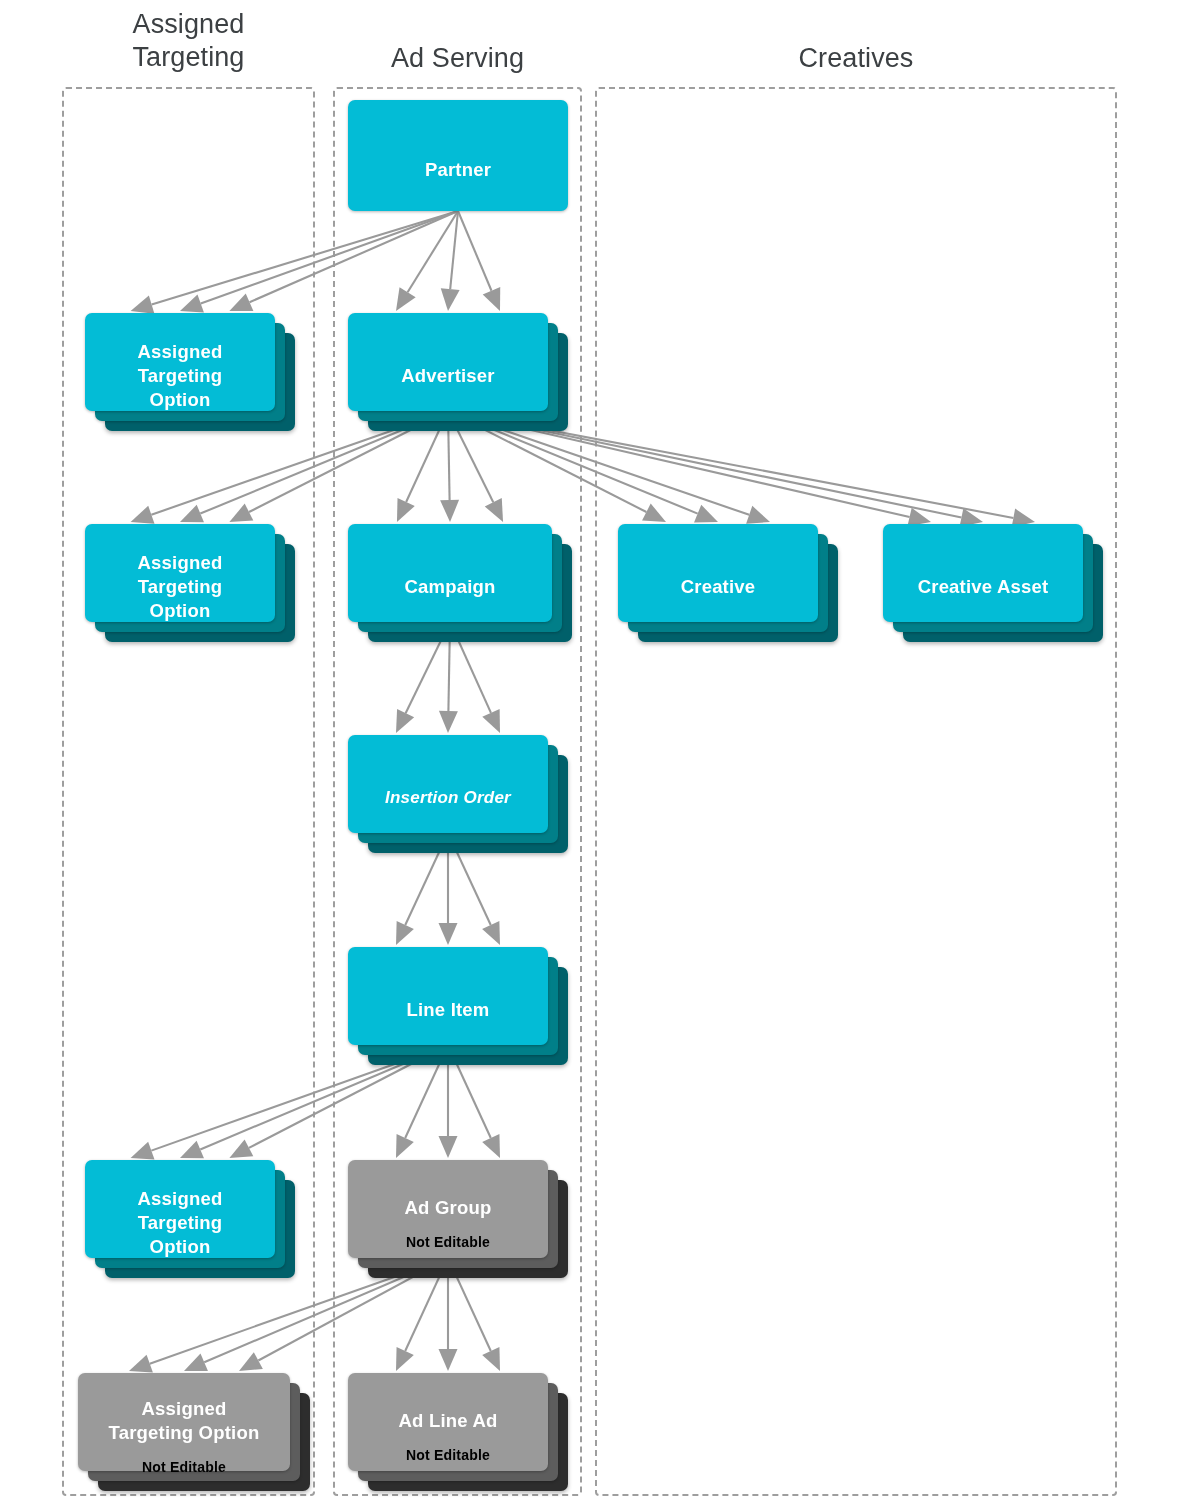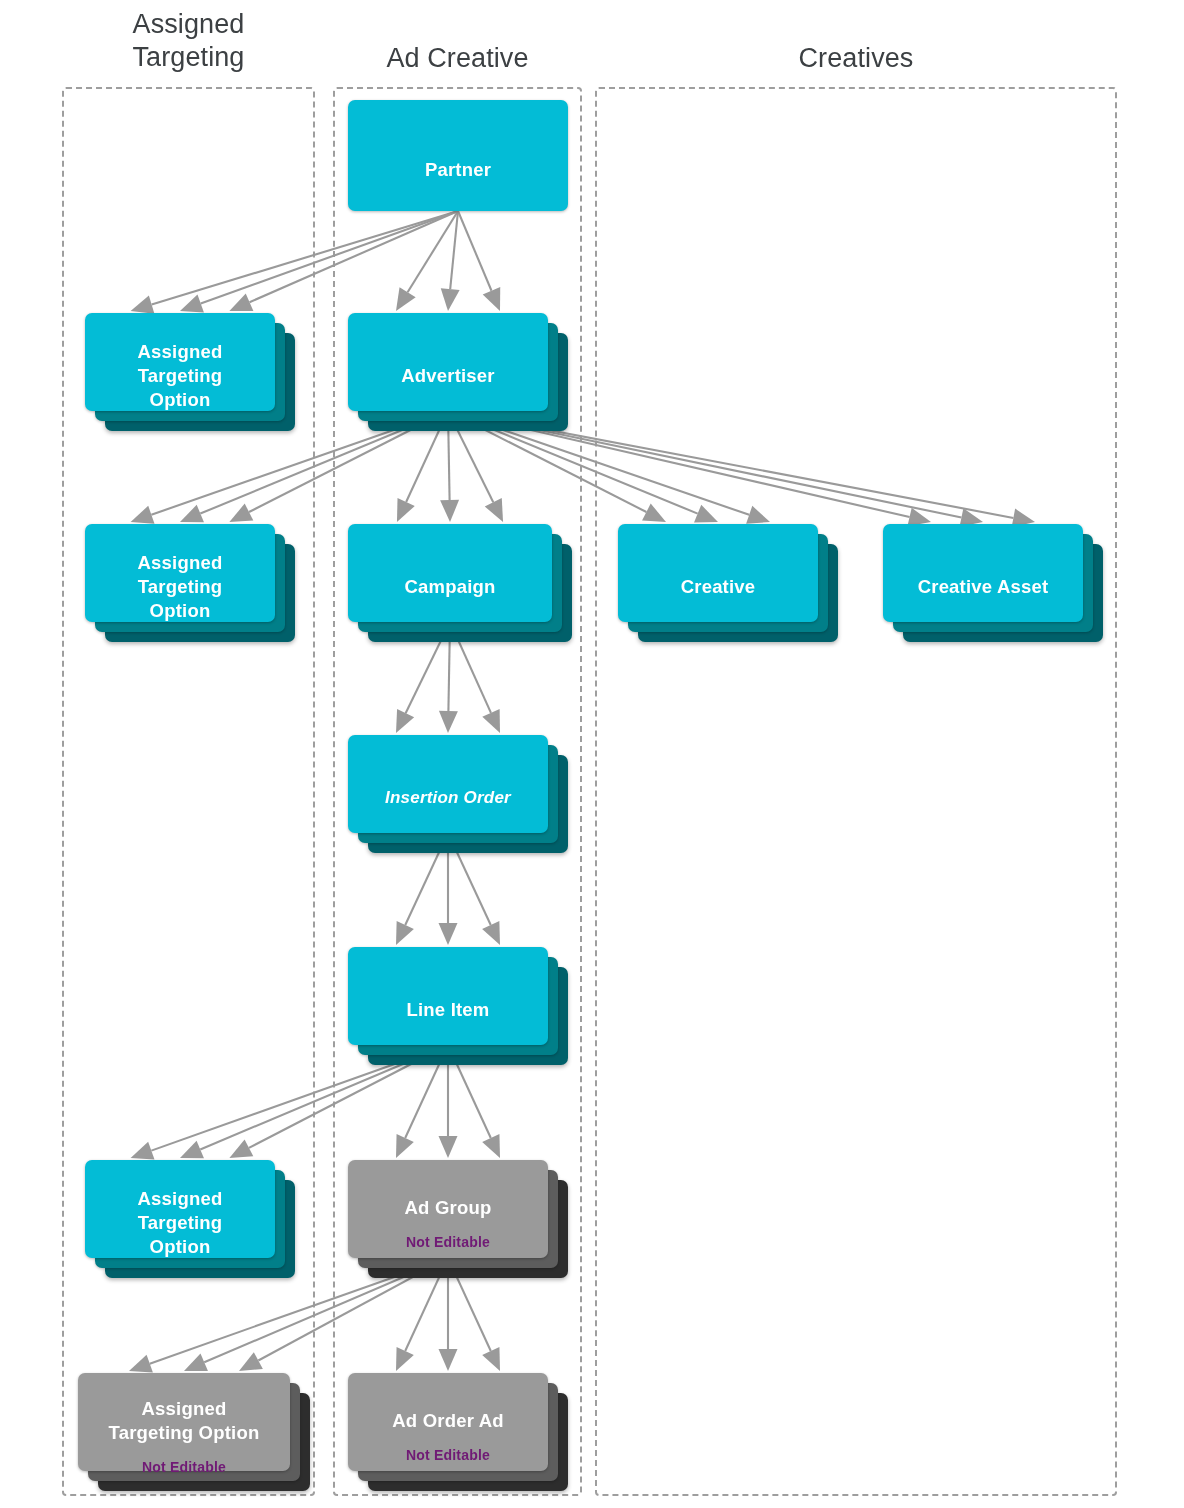--- a/index.html
+++ b/index.html
@@ -83,39 +83,39 @@
     color: #ffffff;
     font-weight: 700;
     font-size: 18.5px;
     line-height: 24px;
     letter-spacing: 0.2px;
     white-space: pre-line;
     padding: 0 8px;
     margin-top: 28px;
   }
   .node-sub {
-    color: #701a75;
+    color: #000000;
     font-weight: 700;
     font-size: 14px;
     line-height: 16px;
     letter-spacing: 0.2px;
     margin-top: 14px;
   }
   .node.has-sub .card.front { justify-content: center; }
 </style>
 </head>
 <body>
 
 <div id="stage">
 
   <div id="columns-layer">
       <div class="col-header" style="left: 62px; top: 8px; width: 253px;">Assigned
 Targeting</div>
       <div class="col-frame" style="left: 62px; top: 87px; width: 253px; height: 1409px;"></div>
-      <div class="col-header" style="left: 333px; top: 42px; width: 249px;">Ad Creative</div>
+      <div class="col-header" style="left: 333px; top: 42px; width: 249px;">Ad Serving</div>
       <div class="col-frame" style="left: 333px; top: 87px; width: 249px; height: 1409px;"></div>
       <div class="col-header" style="left: 595px; top: 42px; width: 522px;">Creatives</div>
       <div class="col-frame" style="left: 595px; top: 87px; width: 522px; height: 1409px;"></div>
     </div>
 
   <svg id="arrows" viewBox="0 0 1184 1508">
       <g>
         <line x1="458.00" y1="211.00" x2="151.64" y2="304.57" stroke="#9a9a9a" stroke-width="2.1"></line>
         <polygon points="130.60,311.00 148.87,295.49 154.42,313.66" fill="#9a9a9a"></polygon>
       </g>
@@ -350,19 +350,19 @@
         <div class="card front" style="left: 0px; top: 0px; width: 212px; height: 98px;">
           <div class="node-title" style="font-size: 18.5px;">Assigned
 Targeting Option</div>
           <div class="node-sub">Not Editable</div>
         </div>
       </div>
       <div class="node gray has-sub" style="left: 348px; top: 1373px; width: 222px; height: 120px;">
         <div class="card layer3" style="left: 20px; top: 20px; width: 200px; height: 98px;"></div>
         <div class="card layer2" style="left: 10px; top: 10px; width: 200px; height: 98px;"></div>
         <div class="card front" style="left: 0px; top: 0px; width: 200px; height: 98px;">
-          <div class="node-title" style="font-size: 18.5px;">Ad Order Ad</div>
+          <div class="node-title" style="font-size: 18.5px;">Ad Line Ad</div>
           <div class="node-sub">Not Editable</div>
         </div>
       </div>
     </div>
 
 </div>
 
 </body></html>

